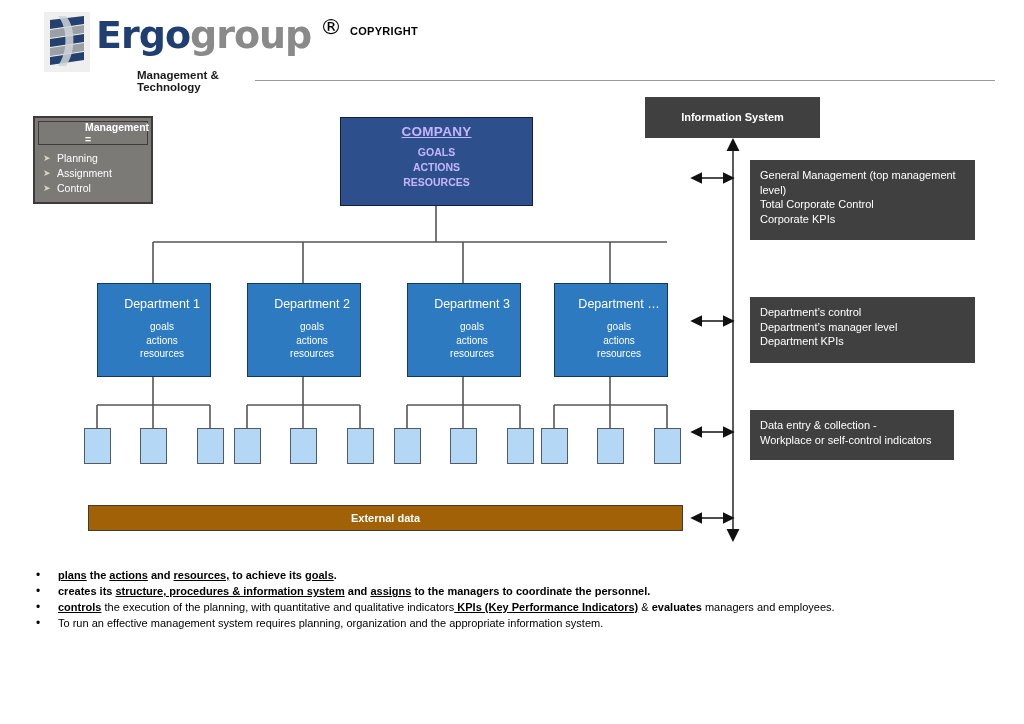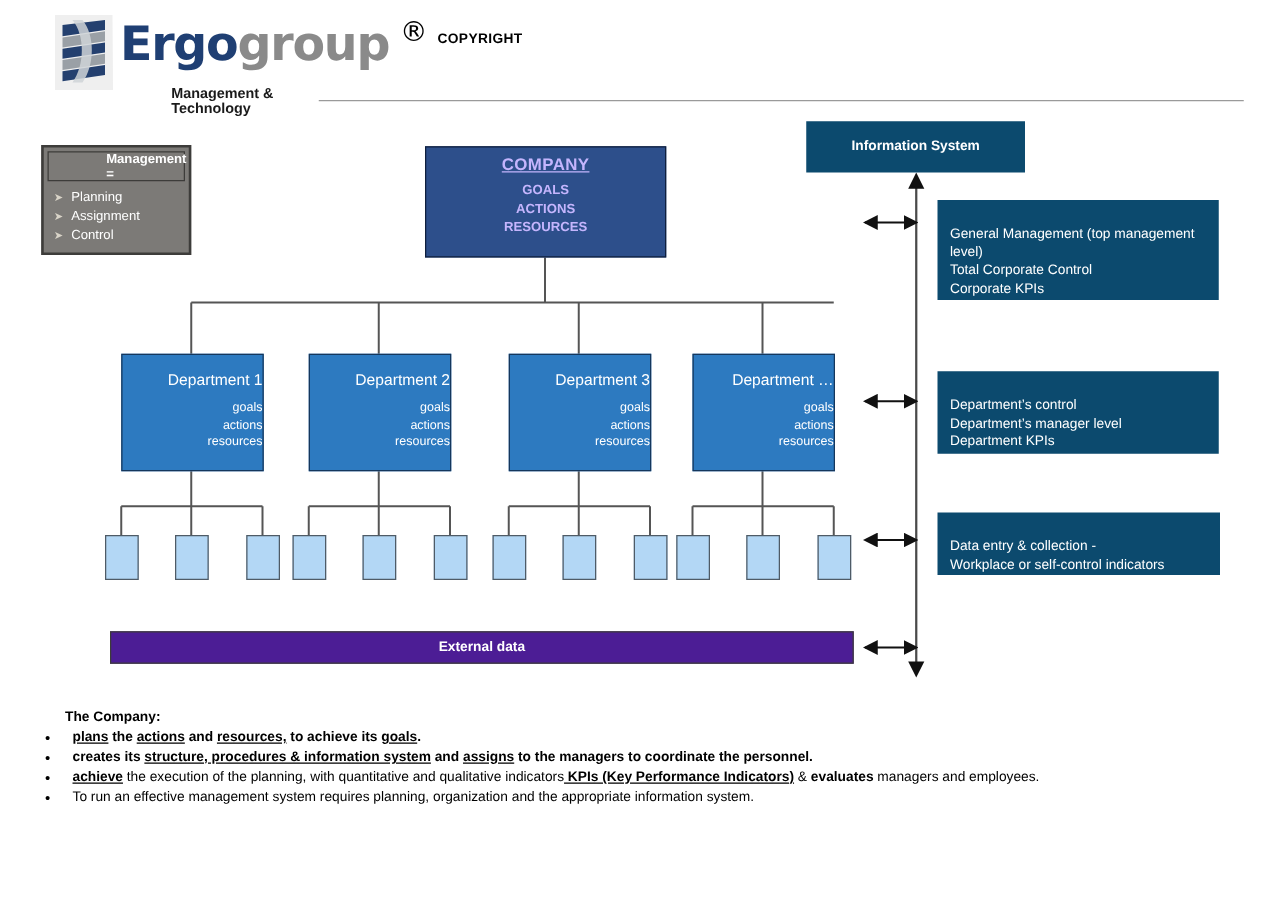--- a/index.html
+++ b/index.html
@@ -44,42 +44,42 @@
 
   
   .company-box{position:absolute;left:340px;top:117px;width:193px;height:89px;
                background:#2d4f8b;border:1.5px solid #0f1f3d;box-sizing:border-box;
                text-align:center;color:#c4b5fd;}
   .company-title{font-size:13.5px;font-weight:bold;text-decoration:underline;margin-top:6px;letter-spacing:.3px;}
   .company-sub{font-size:10.5px;font-weight:bold;line-height:15px;margin-top:6px;}
 
   
   .dept{position:absolute;top:283px;width:114px;height:94px;background:#2d7ac0;
-        border:1.5px solid #15375c;box-sizing:border-box;text-align:right;color:#ffffff;padding-left:16px;}
+        border:1.5px solid #15375c;box-sizing:border-box;text-align:center;color:#ffffff;padding-left:16px;}
   .dept-title{font-size:12.5px;margin-top:13px;}
   .dept-sub{font-size:10px;line-height:13.5px;margin-top:9px;}
 
   
   .leaf{position:absolute;top:428px;width:27px;height:36px;background:#b3d7f5;
         border:1.5px solid #4f5b66;box-sizing:border-box;}
 
   
-  .extdata{position:absolute;left:88px;top:505px;width:595px;height:26px;background:#4c1d95;
+  .extdata{position:absolute;left:88px;top:505px;width:595px;height:26px;background:#a16207;
            border:1px solid #3d3c3a;box-sizing:border-box;display:flex;align-items:center;
            justify-content:center;}
   .extdata span{color:#ffffff;font-size:11px;font-weight:bold;}
 
   
-  .panel{position:absolute;background:#0c4a6e;color:#ffffff;font-size:11px;line-height:14.5px;
-         padding:20px 10px;box-sizing:border-box;}
+  .panel{position:absolute;background:#404040;color:#ffffff;font-size:11px;line-height:14.5px;
+         padding:8px 10px;box-sizing:border-box;}
   #panel-is{left:645px;top:97px;width:175px;height:41px;text-align:center;font-weight:bold;
             display:flex;align-items:center;justify-content:center;font-size:11px;}
   #panel-gm{left:750px;top:160px;width:225px;height:80px;}
   #panel-dept{left:750px;top:297px;width:225px;height:66px;}
-  #panel-data{left:750px;top:410px;width:226px;height:50px;}
+  #panel-data{left:750px;top:410px;width:204px;height:50px;}
 
   
   #wires{position:absolute;left:0;top:0;width:1024px;height:724px;pointer-events:none;}
 
   
   .notes{position:absolute;left:30px;top:568px;width:960px;color:#000;}
   .notes-head{font-size:11px;font-weight:bold;margin-left:22px;margin-bottom:3px;}
   .note-row{display:flex;align-items:flex-start;font-size:11px;line-height:15px;margin-bottom:1px;}
   .bullet{width:22px;flex:0 0 22px;text-align:left;padding-left:6px;font-size:12px;line-height:15px;}
   .note-txt{flex:1;}
@@ -253,35 +253,34 @@
   <div class="panel" id="panel-gm" style="white-space:pre-line;">General Management (top management level)
 Total Corporate Control
 Corporate KPIs</div>
   <div class="panel" id="panel-dept" style="white-space:pre-line;">Department’s control
 Department’s manager level
 Department KPIs</div>
   <div class="panel" id="panel-data" style="white-space:pre-line;">Data entry &amp; collection -
 Workplace or self-control indicators</div>
 
   <div class="notes">
-    <div class="notes-head">The Company:</div>
 
     <div class="note-row">
       <span class="bullet">•</span>
       <span class="note-txt"><span class="bu">plans</span><span class="b"> the </span><span class="bu">actions</span><span class="b"> and </span><span class="bu">resources,</span><span class="b"> to achieve its </span><span class="bu">goals</span><span class="b">.</span></span>
     </div>
 
     <div class="note-row">
       <span class="bullet">•</span>
       <span class="note-txt"><span class="b">creates its </span><span class="bu">structure, procedures &amp; information system</span><span class="b"> and </span><span class="bu">assigns</span><span class="b"> to the managers to coordinate the personnel.</span></span>
     </div>
 
     <div class="note-row">
       <span class="bullet">•</span>
-      <span class="note-txt"><span class="bu">achieve</span> the execution of the planning, with quantitative and qualitative indicators<span class="bu"> KPIs (Key Performance Indicators)</span> &amp; <span class="b">evaluates</span> managers and employees.</span>
+      <span class="note-txt"><span class="bu">controls</span> the execution of the planning, with quantitative and qualitative indicators<span class="bu"> KPIs (Key Performance Indicators)</span> &amp; <span class="b">evaluates</span> managers and employees.</span>
     </div>
 
     <div class="note-row">
       <span class="bullet">•</span>
       <span class="note-txt">To run an effective management system requires planning, organization and the appropriate information system.</span>
     </div>
   </div>
 
 </div>
 

